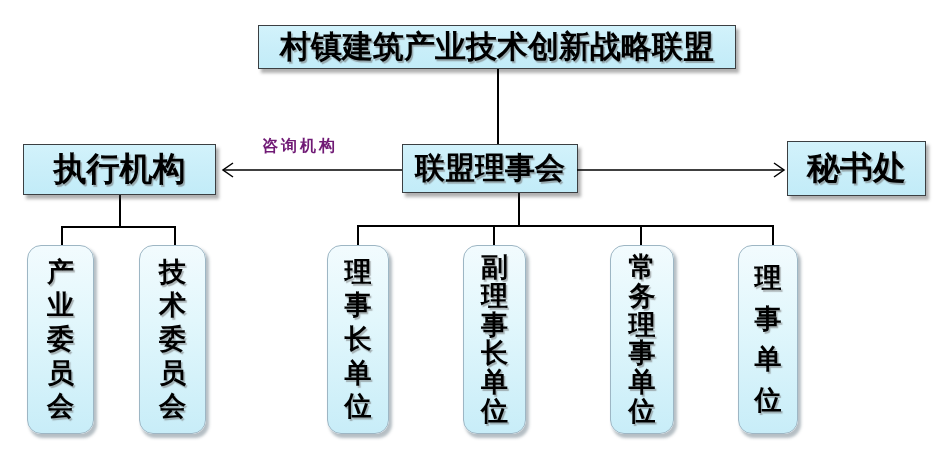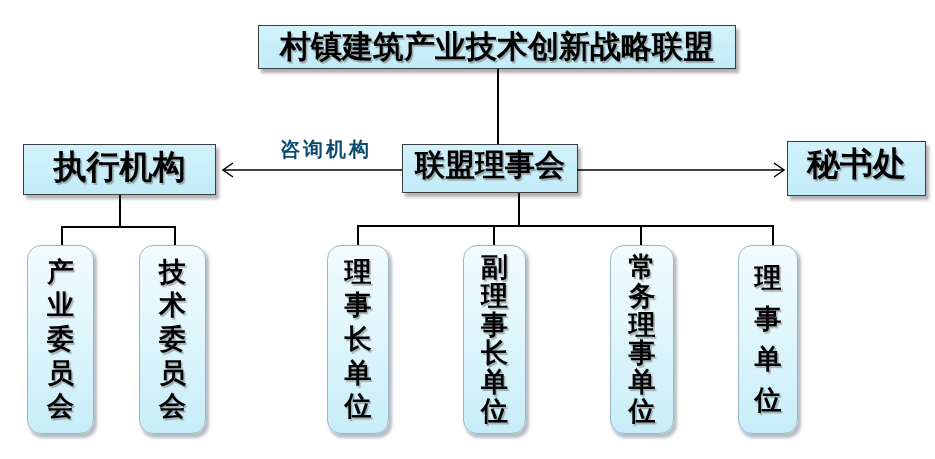--- a/index.html
+++ b/index.html
@@ -11,21 +11,21 @@
     font-family: "Liberation Sans", "DejaVu Sans", sans-serif;
     overflow: hidden;
   }
   
   .rbox {
     position: absolute;
     background: linear-gradient(180deg, #d2f2fb 0%, #c9eef9 55%, #c2ecf8 100%);
     border: 1.5px solid #3b3f42;
     box-shadow: 3px 4px 3px rgba(60,60,60,0.40);
     display: flex;
-    align-items: flex-start;
+    align-items: center;
     justify-content: center;
     font-weight: bold;
     color: #000000;
     text-shadow: 1.5px 1.5px 1px rgba(110,110,110,0.55);
     box-sizing: border-box;
     white-space: nowrap;
   }
   .rbox-title    { left: 258px; top: 25px;  width: 478px; height: 44px; font-size: 31px; }
   .rbox-expert   { left: 23px;  top: 144px; width: 193px; height: 51px; font-size: 33px; }
   .rbox-council  { left: 402px; top: 144px; width: 176px; height: 49px; font-size: 30px; }
@@ -76,25 +76,24 @@
   
   .arrow-svg { position: absolute; overflow: visible; }
   .arrow-left-svg  { left: 219px; top: 158px; }
   .arrow-right-svg { left: 577px; top: 158px; }
 
   
   .arrow-label {
     position: absolute;
     font-family: "Liberation Serif", "DejaVu Serif", serif;
     font-weight: bold;
-    font-size: 20px;
+    font-size: 16px;
     letter-spacing: 3px;
-    color: #0c4a6e;
+    color: #701a75;
     white-space: nowrap;
-    margin-left: 18px;
   }
   .arrow-label-left  { left: 262px; top: 136px; }
   .arrow-label-right { left: 641px; top: 133px; }
 </style>
 </head>
 <body>
 
 <div class="canvas">
 
   <div class="rbox rbox-title">

